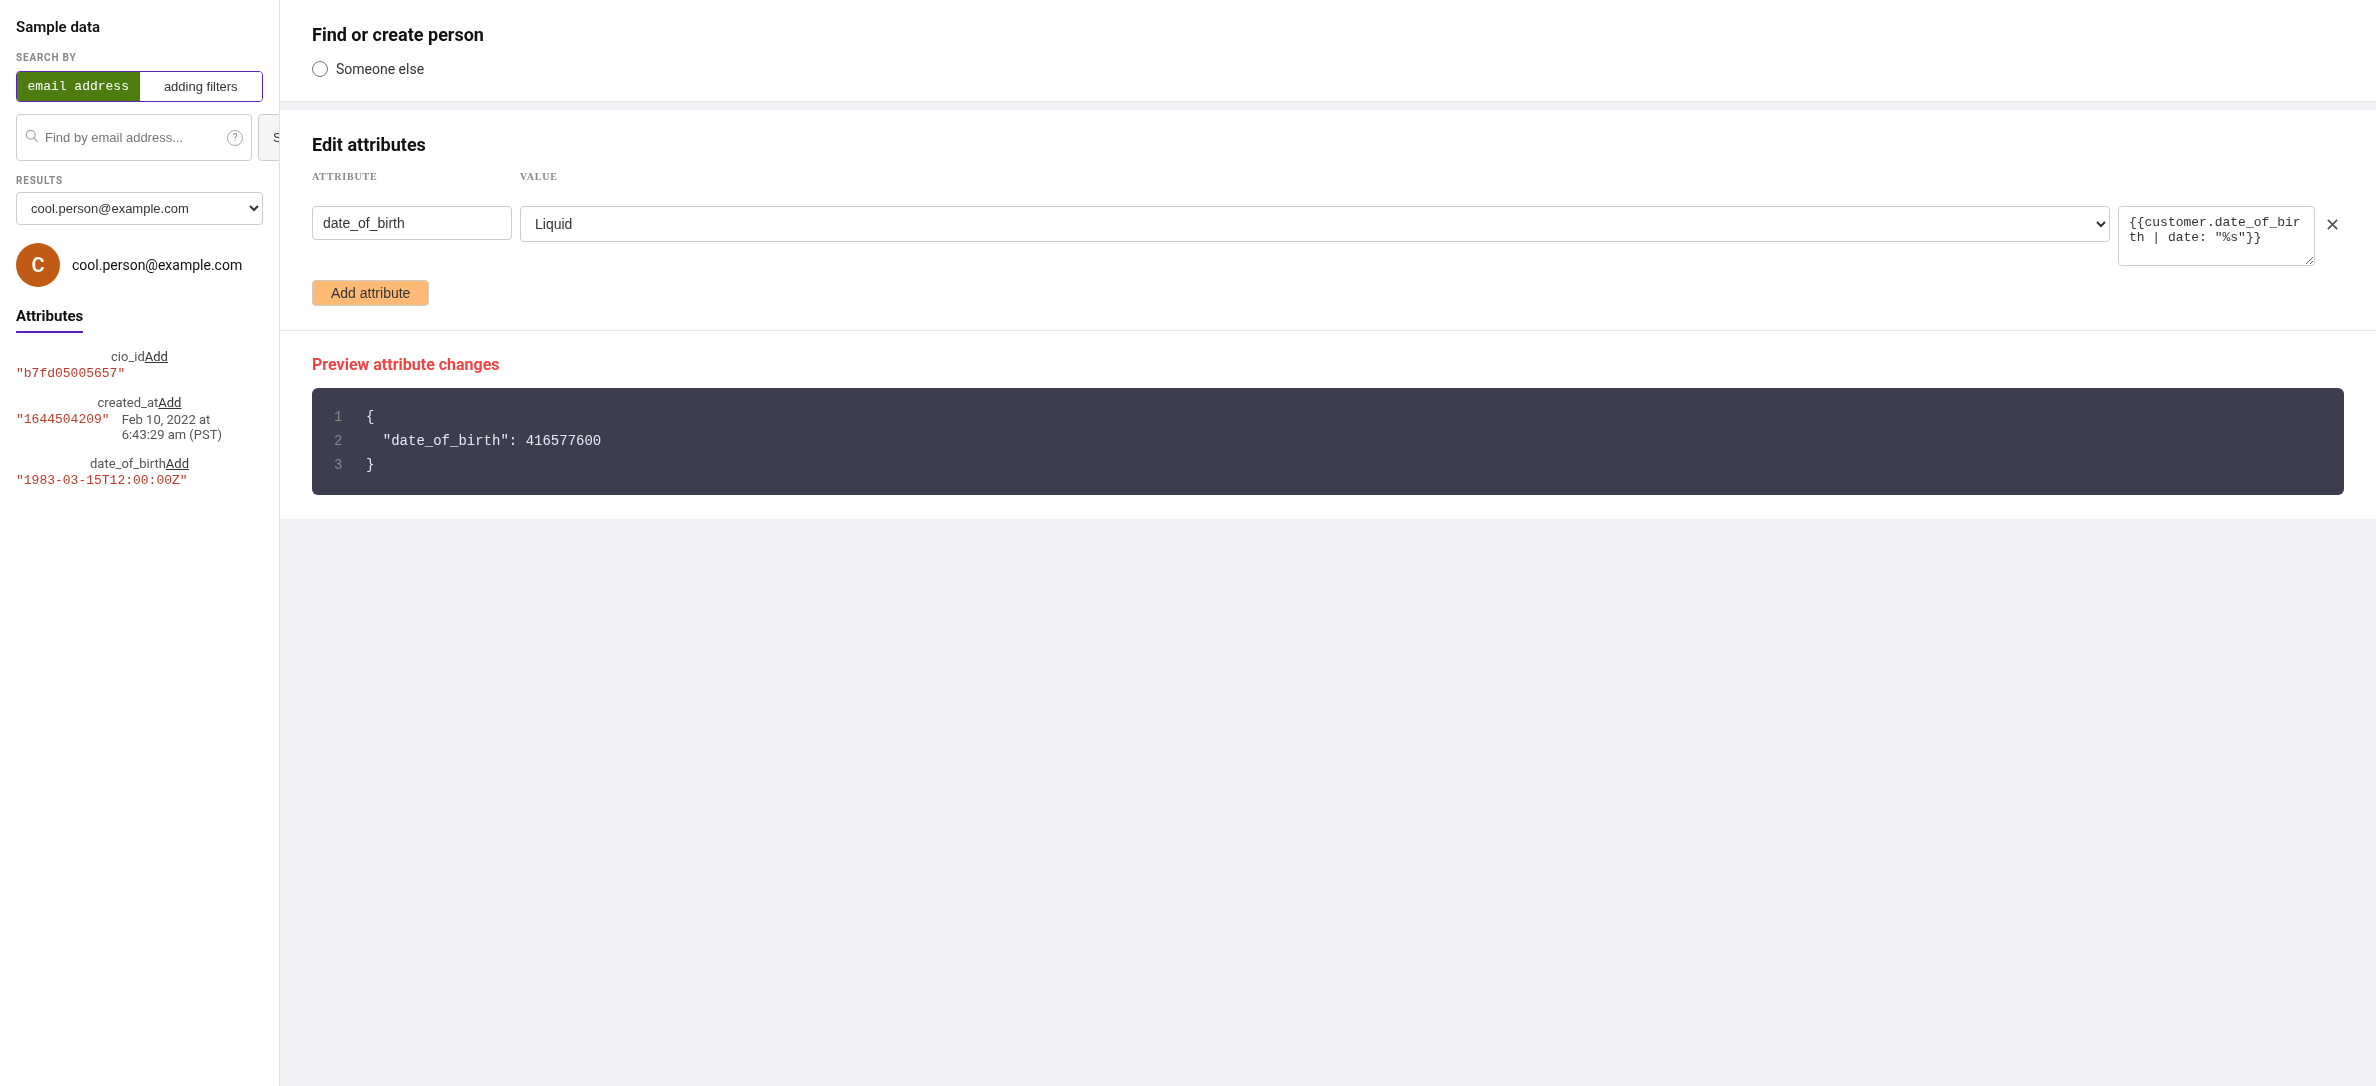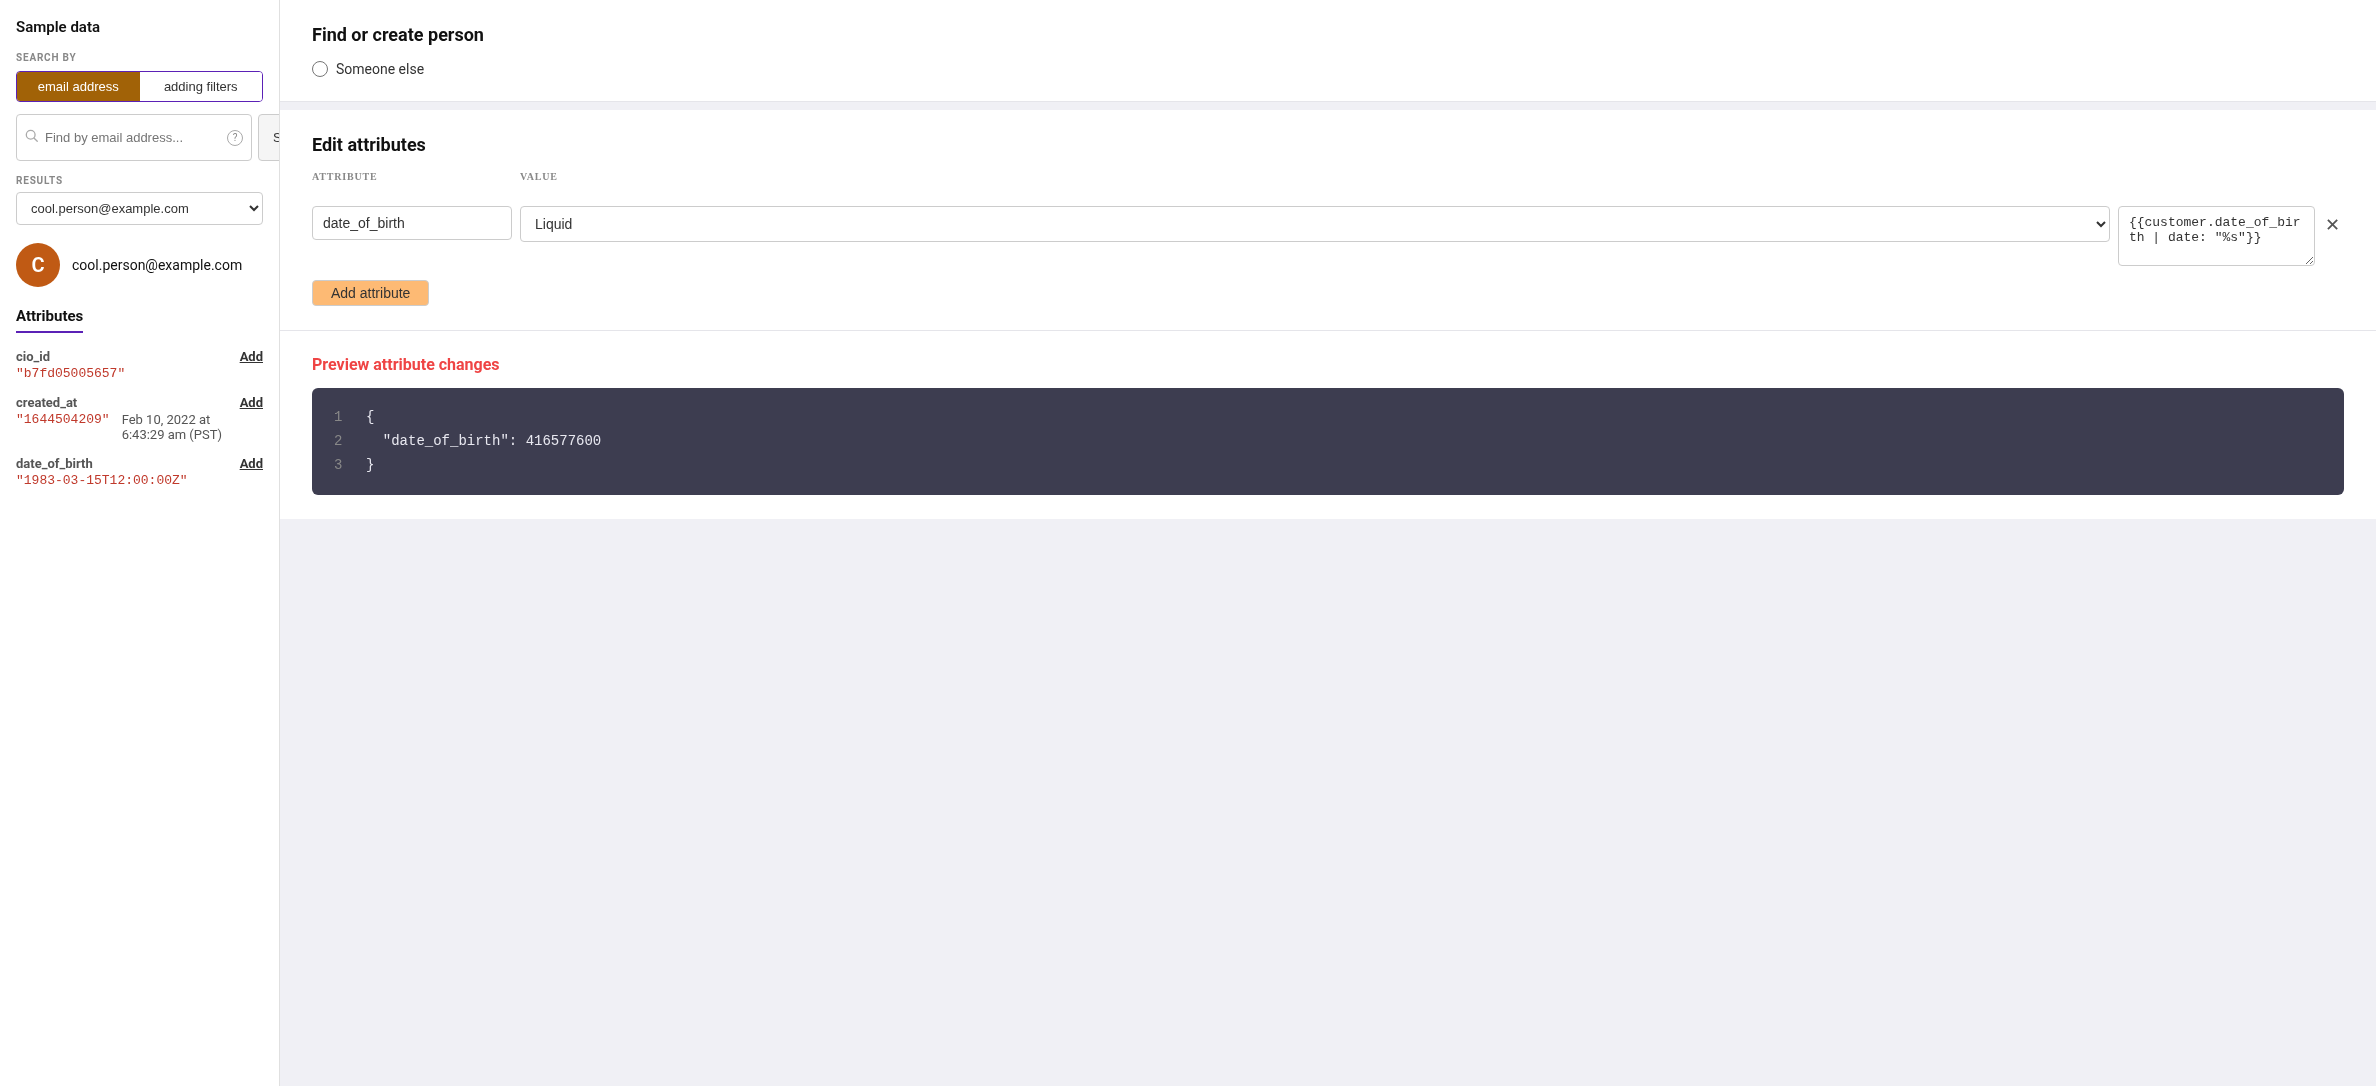--- a/index.html
+++ b/index.html
@@ -50,22 +50,23 @@
       flex: 1;
       padding: 7px 10px;
       font-size: 13px;
       font-weight: 500;
       border: none;
       cursor: pointer;
       text-align: center;
     }
 
     .toggle-btn.active {
-      background: #a16207;
+      background: #4d7c0f;
       color: #fff;
+      font-family: Liberation Mono, monospace;
     }
 
     .toggle-btn.inactive {
       background: #fff;
       color: #333;
     }
 
     .search-row {
       display: flex;
       gap: 6px;
@@ -184,23 +185,22 @@
 
     .attr-row {
       margin-bottom: 14px;
     }
 
     .attr-name {
       font-size: 13px;
       color: #555;
       margin-bottom: 2px;
       display: flex;
-      justify-content: space-between;
+      justify-content: center;
       align-items: flex-start;
-      font-weight: bold;
     }
 
     .attr-name span.key {
       color: #555;
     }
 
     .attr-add-link {
       color: #333;
       text-decoration: underline;
       font-size: 13px;

